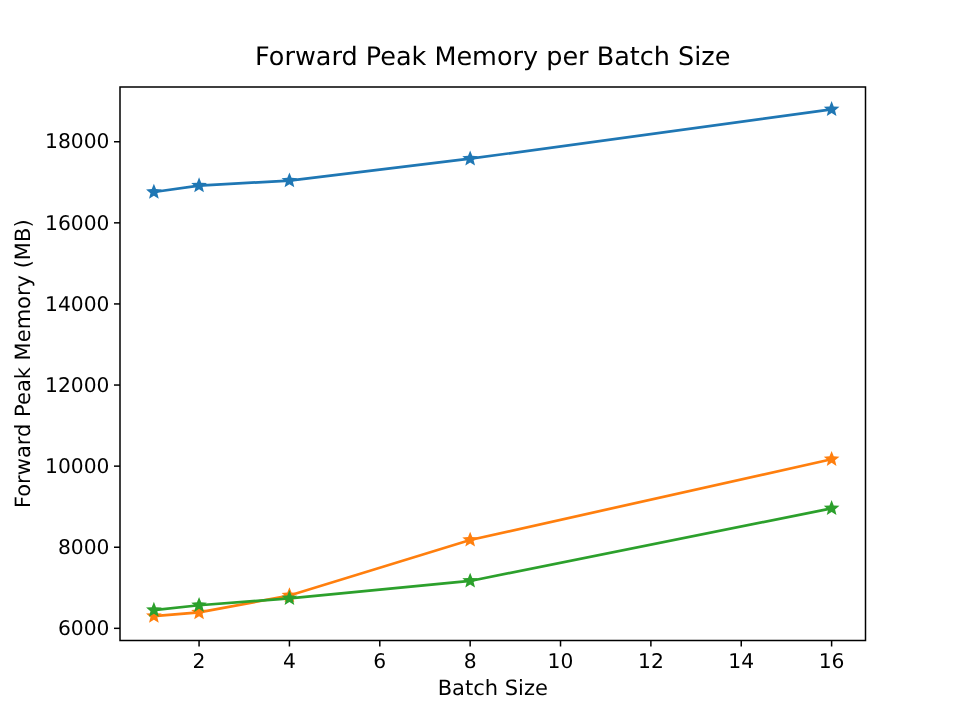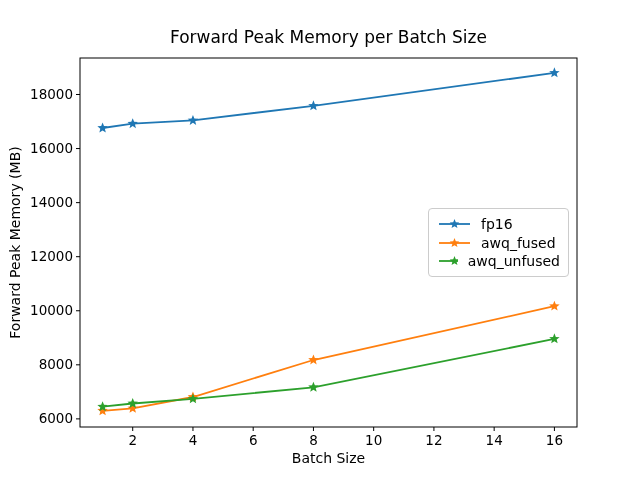--- a/index.html
+++ b/index.html
@@ -97,36 +97,13 @@
         <line x1="76" y1="148.5604395604396" x2="80" y2="148.5604395604396" stroke="#000000" stroke-width="1"></line>
         <text x="73" y="153.0604395604396" text-anchor="end" class="tick">16000</text>
         <line x1="76" y1="94.49450549450546" x2="80" y2="94.49450549450546" stroke="#000000" stroke-width="1"></line>
         <text x="73" y="98.99450549450546" text-anchor="end" class="tick">18000</text>
       </g>
     <text class="title" x="328.5" y="43">Forward Peak Memory per Batch Size</text>
     <text class="axlabel" x="328.5" y="463">Batch Size</text>
     <text class="axlabel" x="20" y="242.5" transform="rotate(-90 20 242.5)">Forward Peak Memory (MB)</text>
   </svg>
 
-  <div class="legend">
-    <div class="legend-row">
-      <svg class="legend-sample" width="33" height="14">
-          <line x1="1" y1="7" x2="32" y2="7" stroke="#1f77b4" stroke-width="1.8"></line>
-          <path d="M16.50 2.00L17.79 5.22L21.26 5.45L18.59 7.68L19.44 11.05L16.50 9.20L13.56 11.05L14.41 7.68L11.74 5.45L15.21 5.22Z" fill="#1f77b4"></path>
-        </svg>
-      <span class="legend-label">fp16</span>
-    </div>
-    <div class="legend-row">
-      <svg class="legend-sample" width="33" height="14">
-          <line x1="1" y1="7" x2="32" y2="7" stroke="#ff7f0e" stroke-width="1.8"></line>
-          <path d="M16.50 2.00L17.79 5.22L21.26 5.45L18.59 7.68L19.44 11.05L16.50 9.20L13.56 11.05L14.41 7.68L11.74 5.45L15.21 5.22Z" fill="#ff7f0e"></path>
-        </svg>
-      <span class="legend-label">awq_fused</span>
-    </div>
-    <div class="legend-row">
-      <svg class="legend-sample" width="33" height="14">
-          <line x1="1" y1="7" x2="32" y2="7" stroke="#2ca02c" stroke-width="1.8"></line>
-          <path d="M16.50 2.00L17.79 5.22L21.26 5.45L18.59 7.68L19.44 11.05L16.50 9.20L13.56 11.05L14.41 7.68L11.74 5.45L15.21 5.22Z" fill="#2ca02c"></path>
-        </svg>
-      <span class="legend-label">awq_unfused</span>
-    </div>
-  </div>
 </div>
 
 </body></html>

